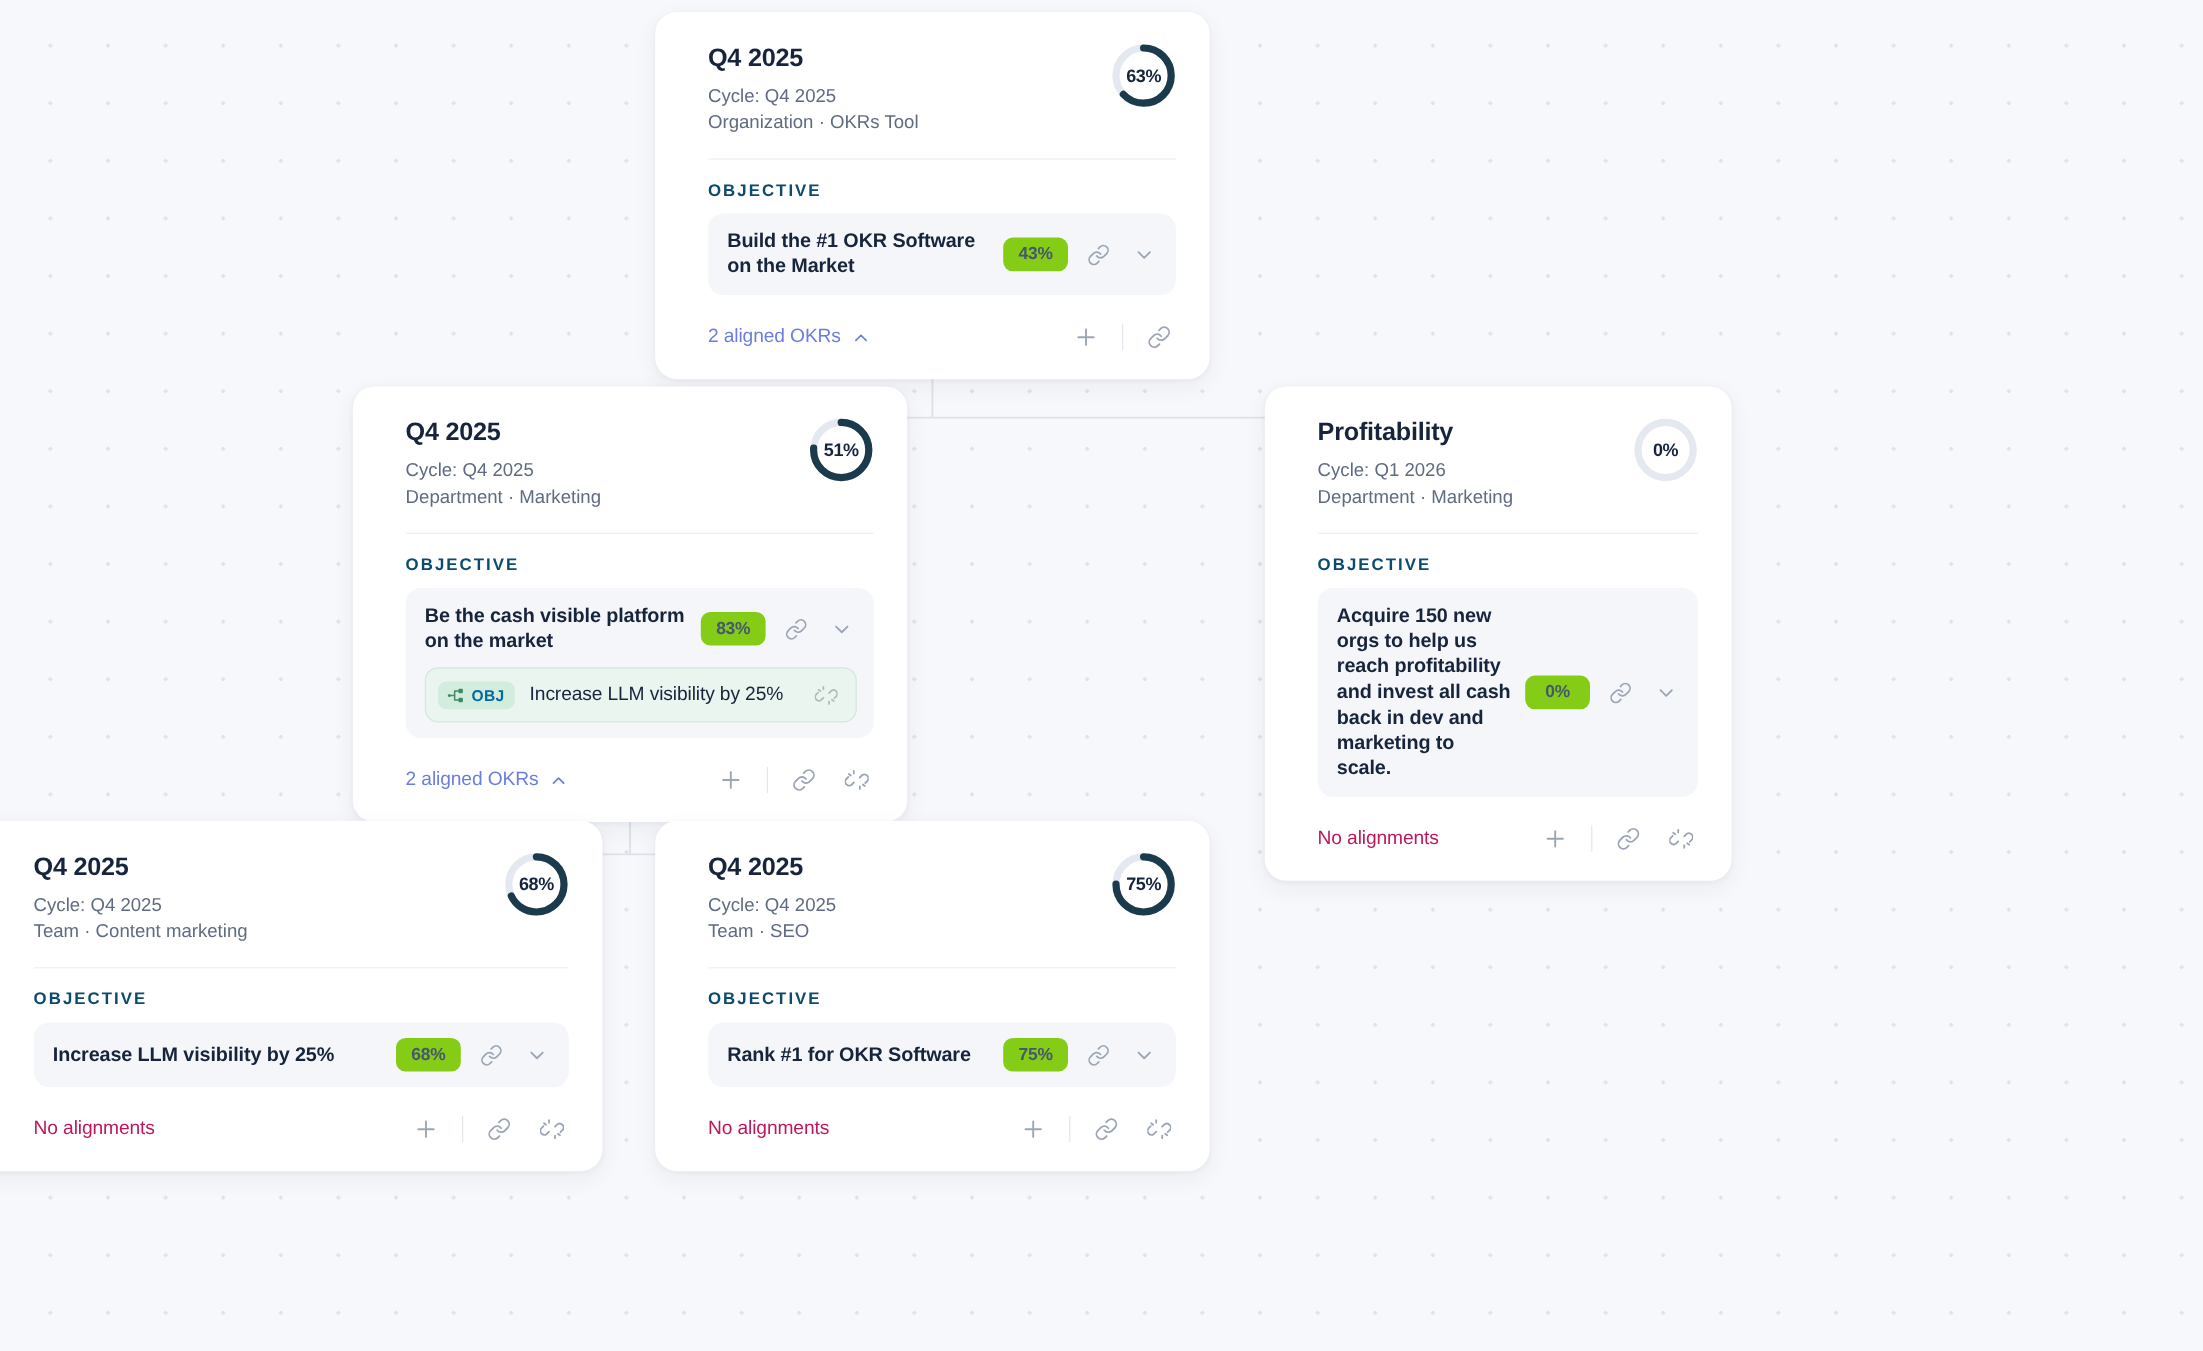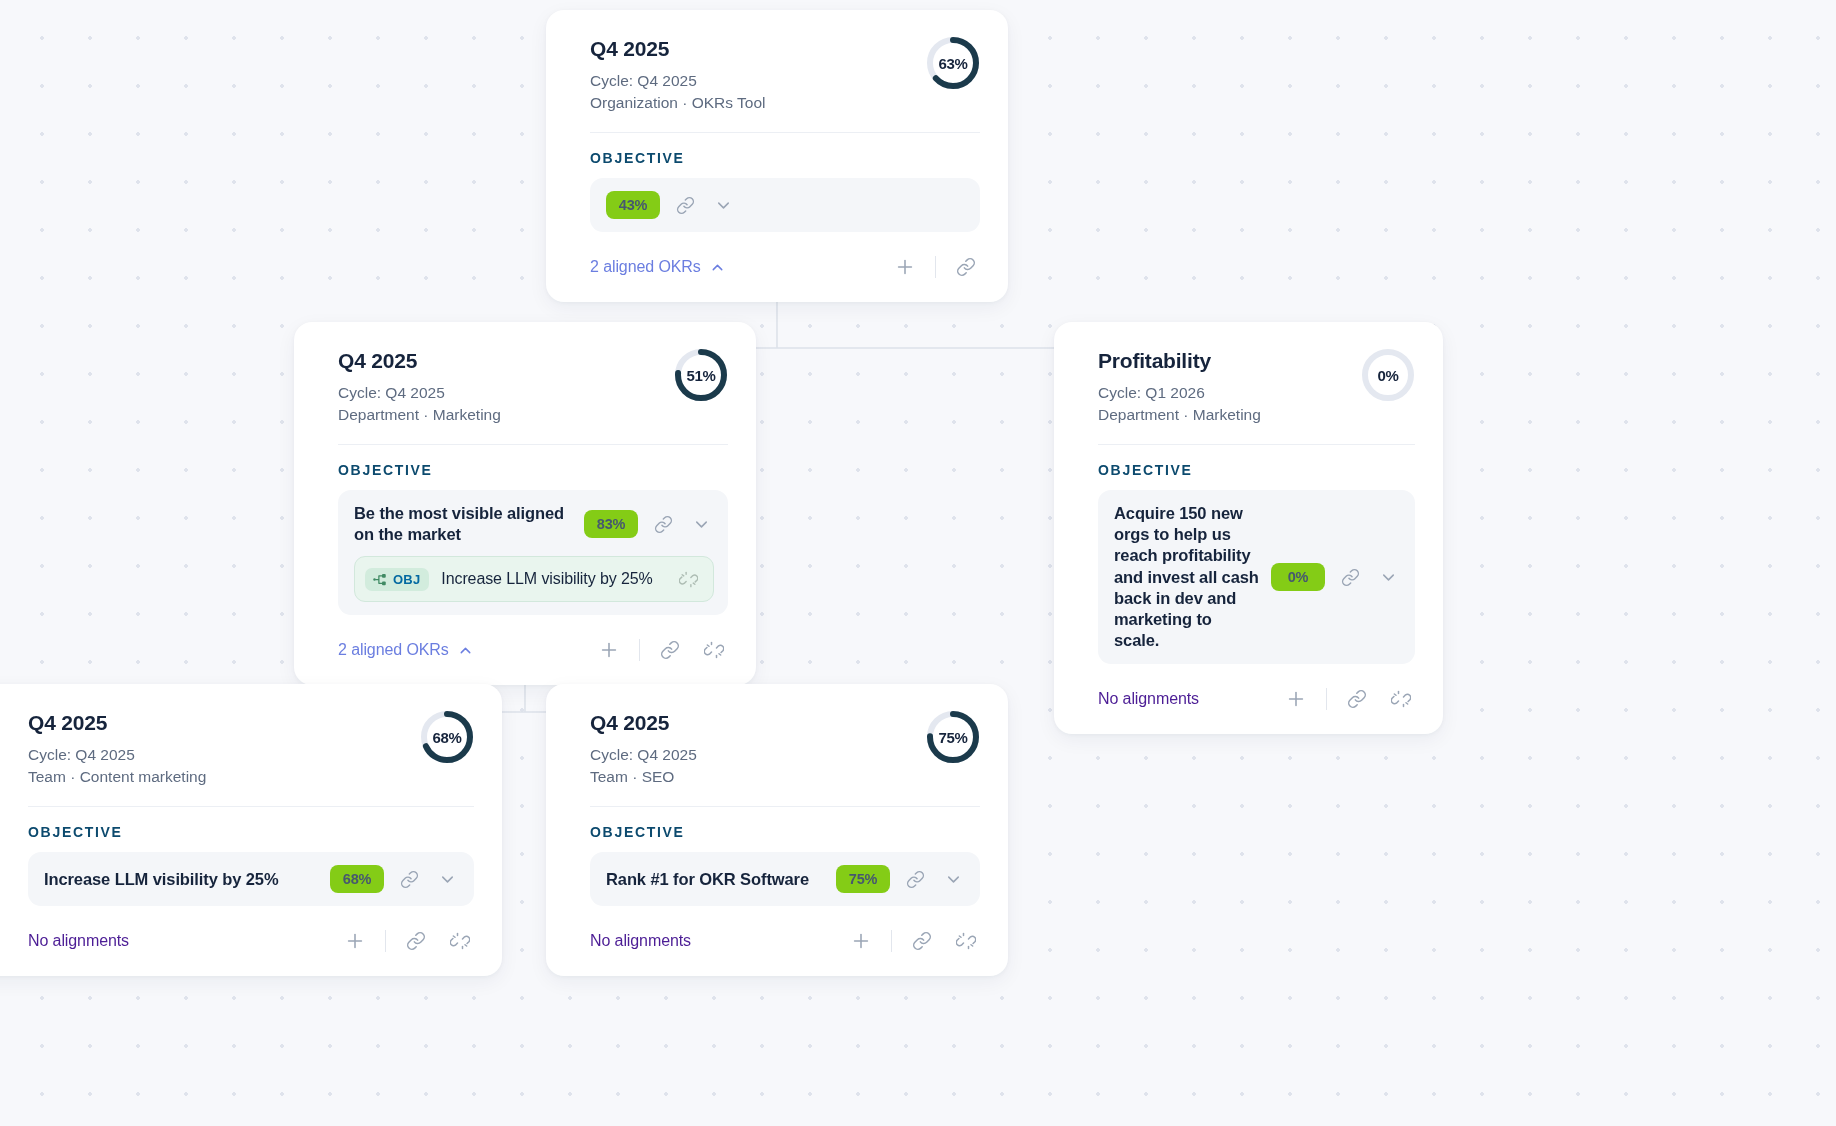--- a/index.html
+++ b/index.html
@@ -186,21 +186,21 @@
   }
 
   .foot-link {
     display: flex;
     align-items: center;
     gap: 8px;
     font-size: 16px;
     color: #6b7ee0;
     letter-spacing: -0.1px;
   }
-  .foot-link.muted { color: #4c1d95; }
+  .foot-link.muted { color: #be185d; }
   .foot-link svg { display: block; }
 
   .foot-actions {
     margin-left: auto;
     display: flex;
     align-items: center;
     gap: 16px;
     color: #9aa5b5;
   }
   .foot-actions .vdiv {
@@ -251,20 +251,21 @@
         <circle cx="29" cy="29" r="23" fill="none" stroke="#e4e8f0" stroke-width="6"></circle>
         <circle class="ring-arc" cx="29" cy="29" r="23" fill="none" stroke="#1b3a4b" stroke-width="6" stroke-linecap="round" transform="rotate(-90 29 29)" stroke-dasharray="144.51" stroke-dashoffset="53.47"></circle>
       </svg>
       <span class="ring-label">63%</span>
     </div>
   </div>
   <div class="divider"></div>
   <div class="section-label">OBJECTIVE</div>
   <div class="objective">
     <div class="objective-main">
+      <div class="objective-text">Build the #1 OKR Software on the Market</div>
       <div class="pct-badge">43%</div>
       <span class="icon-btn">
         <svg width="19" height="19" viewBox="0 0 24 24" fill="none" stroke="currentColor" stroke-width="1.8" stroke-linecap="round" stroke-linejoin="round">
             <path d="M10 13a5 5 0 0 0 7.54.54l3-3a5 5 0 0 0-7.07-7.07l-1.72 1.71"></path>
             <path d="M14 11a5 5 0 0 0-7.54-.54l-3 3a5 5 0 0 0 7.07 7.07l1.71-1.71"></path>
           </svg>
       </span>
       <span class="icon-btn">
         <svg width="19" height="19" viewBox="0 0 24 24" fill="none" stroke="currentColor" stroke-width="1.9" stroke-linecap="round" stroke-linejoin="round">
             <polyline points="6 9 12 15 18 9"></polyline>
@@ -309,21 +310,21 @@
         <circle cx="29" cy="29" r="23" fill="none" stroke="#e4e8f0" stroke-width="6"></circle>
         <circle class="ring-arc" cx="29" cy="29" r="23" fill="none" stroke="#1b3a4b" stroke-width="6" stroke-linecap="round" transform="rotate(-90 29 29)" stroke-dasharray="144.51" stroke-dashoffset="34.68"></circle>
       </svg>
       <span class="ring-label">51%</span>
     </div>
   </div>
   <div class="divider"></div>
   <div class="section-label">OBJECTIVE</div>
   <div class="objective">
     <div class="objective-main">
-      <div class="objective-text">Be the most visible aligned on the market</div>
+      <div class="objective-text">Be the cash visible platform on the market</div>
       <div class="pct-badge">83%</div>
       <span class="icon-btn">
         <svg width="19" height="19" viewBox="0 0 24 24" fill="none" stroke="currentColor" stroke-width="1.8" stroke-linecap="round" stroke-linejoin="round">
             <path d="M10 13a5 5 0 0 0 7.54.54l3-3a5 5 0 0 0-7.07-7.07l-1.72 1.71"></path>
             <path d="M14 11a5 5 0 0 0-7.54-.54l-3 3a5 5 0 0 0 7.07 7.07l1.71-1.71"></path>
           </svg>
       </span>
       <span class="icon-btn">
         <svg width="19" height="19" viewBox="0 0 24 24" fill="none" stroke="currentColor" stroke-width="1.9" stroke-linecap="round" stroke-linejoin="round">
             <polyline points="6 9 12 15 18 9"></polyline>

